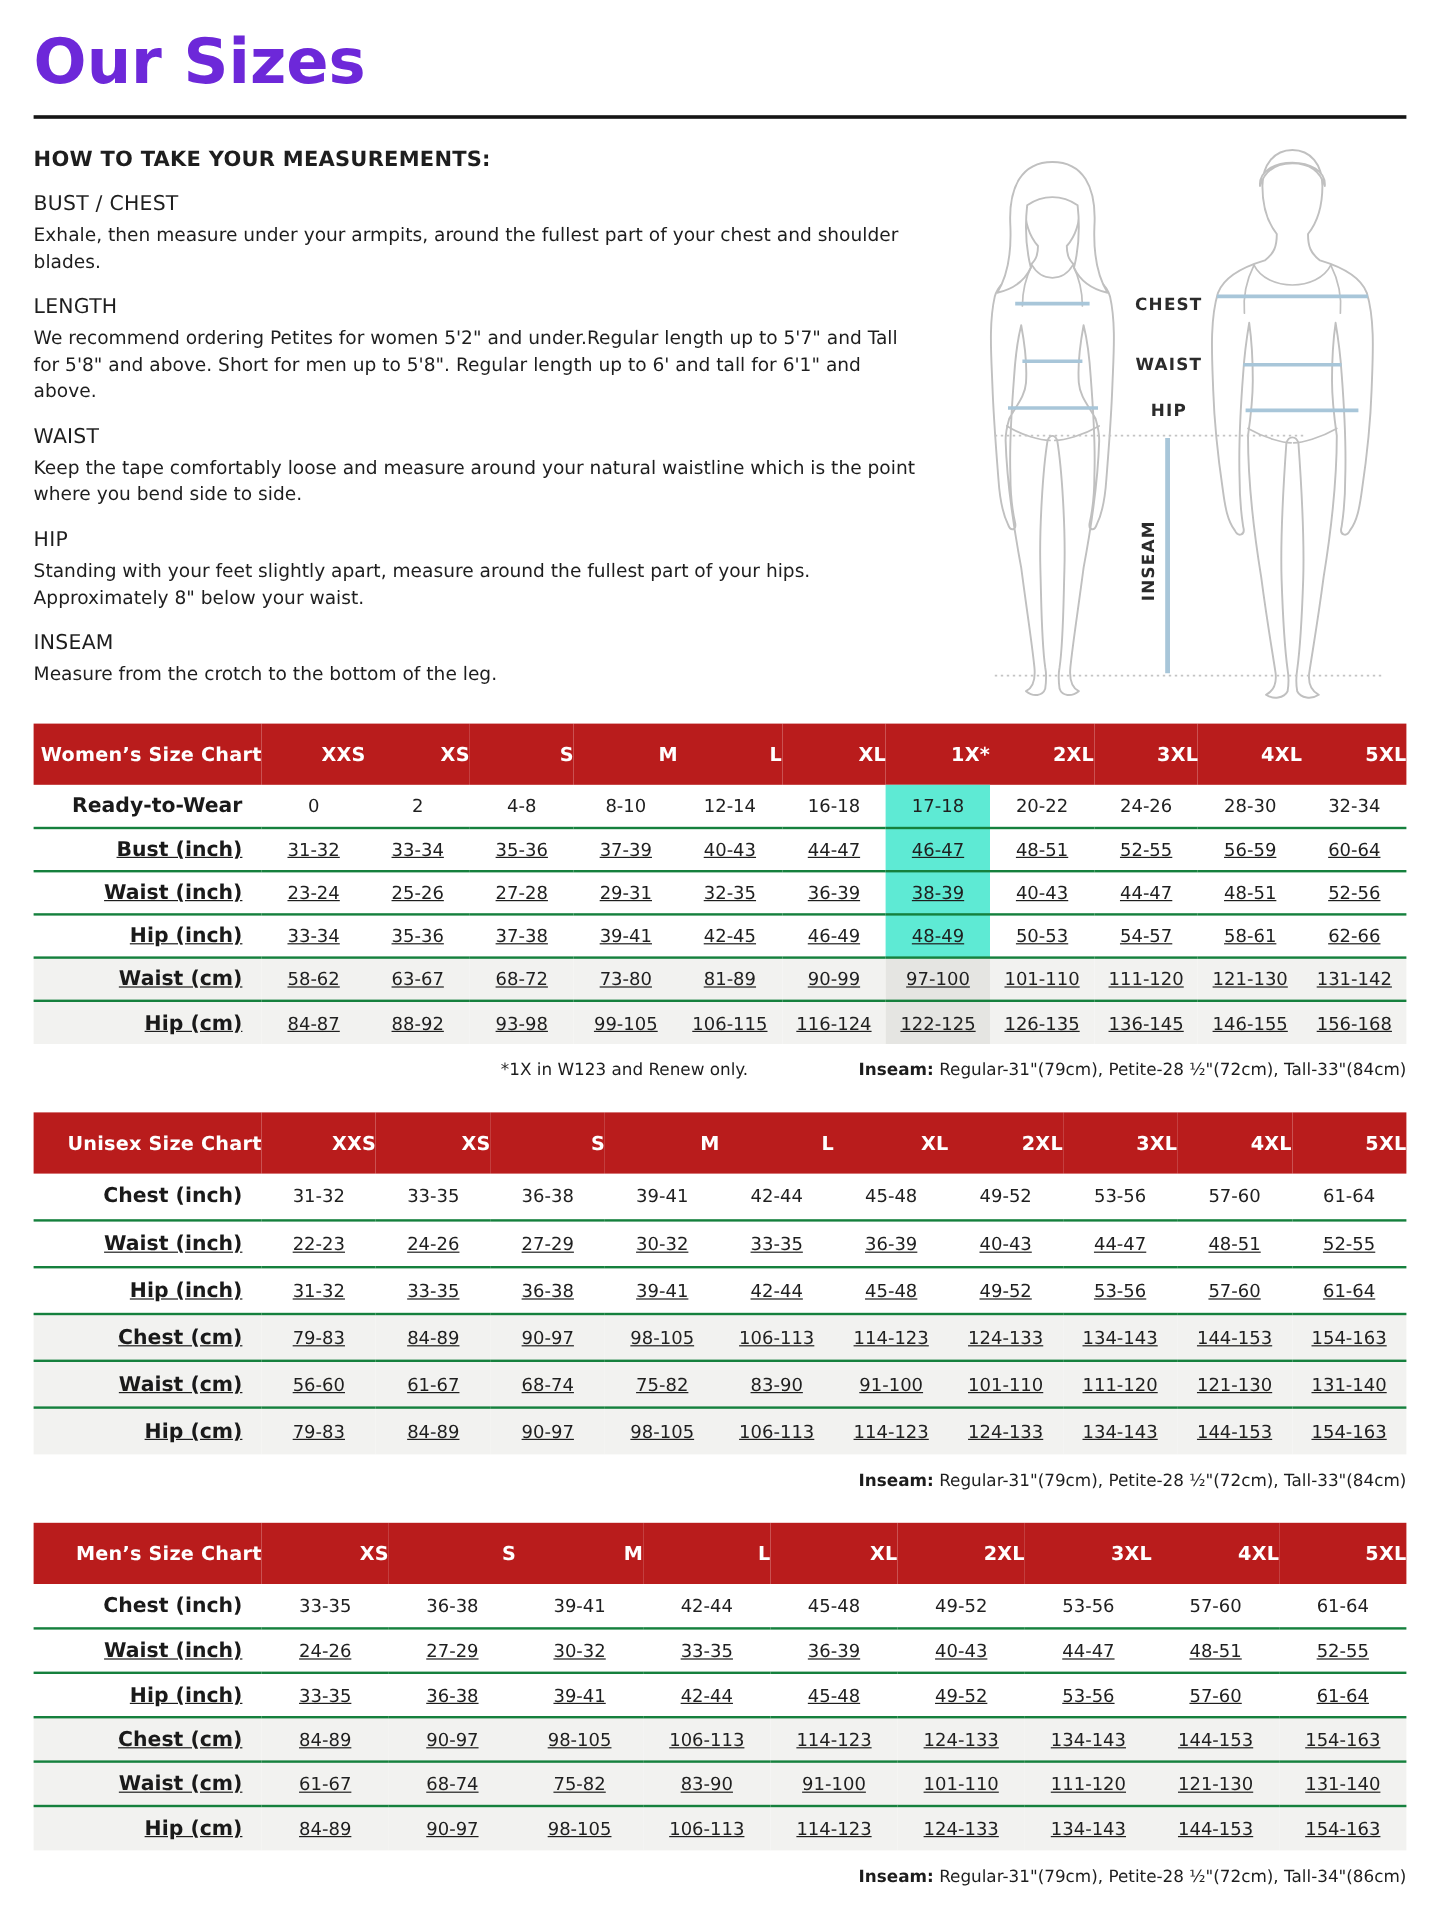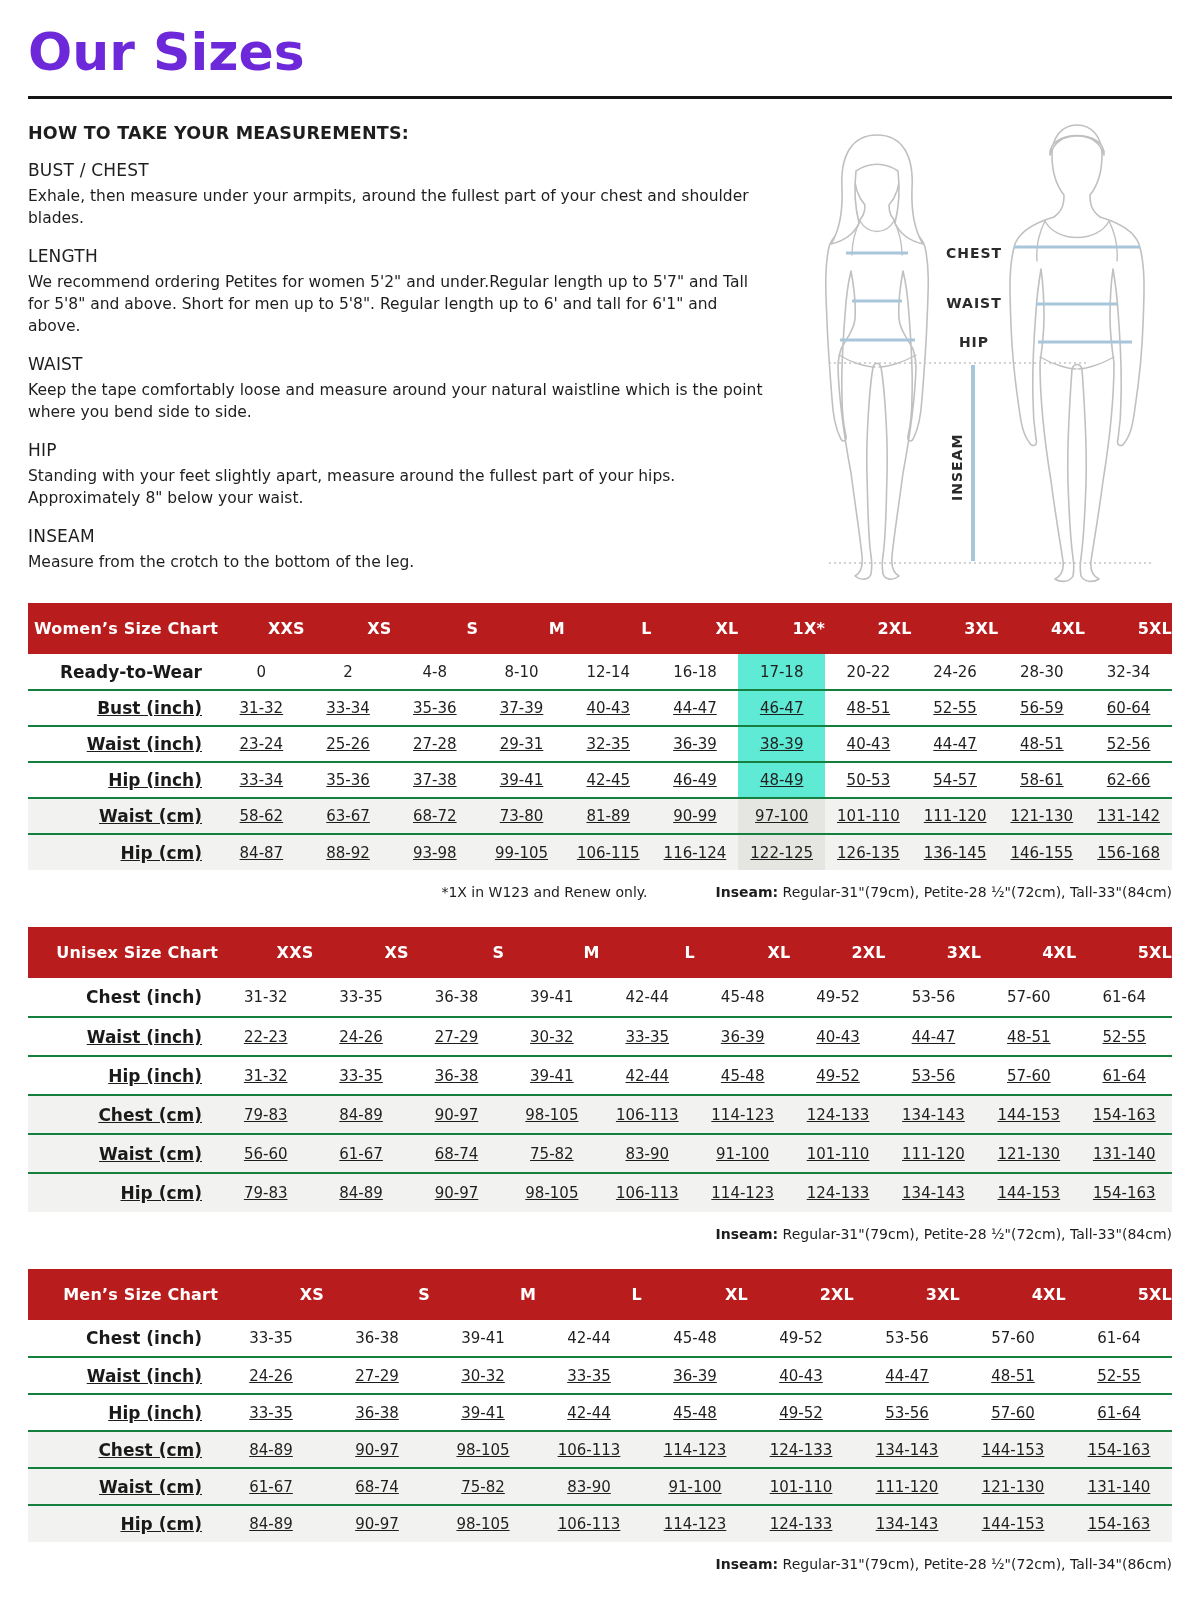--- a/index.html
+++ b/index.html
@@ -48,21 +48,21 @@
   .size-table th.row-label {
     text-align: right; padding-right: 16px; font-size: 17px; font-weight: bold;
     color: #1a1a1a; white-space: nowrap;
   }
   .size-table td { text-align: center; font-size: 15px; color: #1f1f1f; padding: 0 2px; }
   .size-table td.hl { background: #5eead4; }
   .size-table tr.shaded > th, .size-table tr.shaded > td { background: #f2f2f0; }
   .size-table tr.shaded > td.hl { background: #e5e5e2; }
 
   .footnote {
-    display: flex; justify-content: flex-end; gap: 68px;
+    display: flex; justify-content: flex-end; gap: 92px;
     font-size: 14px; color: #1d1d1d; margin-top: 13px; line-height: 1.3;
   }
   .footnote b { font-weight: bold; }
 </style>
 </head>
 <body>
 
 <div class="page">
 
   <h1 class="page-title">Our Sizes</h1>

